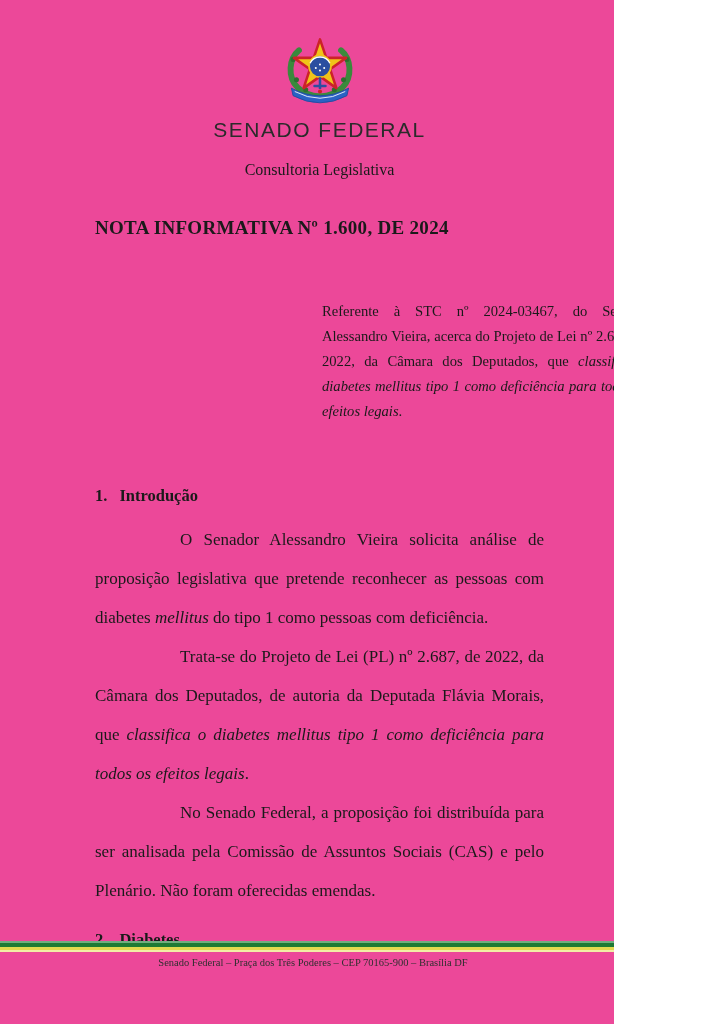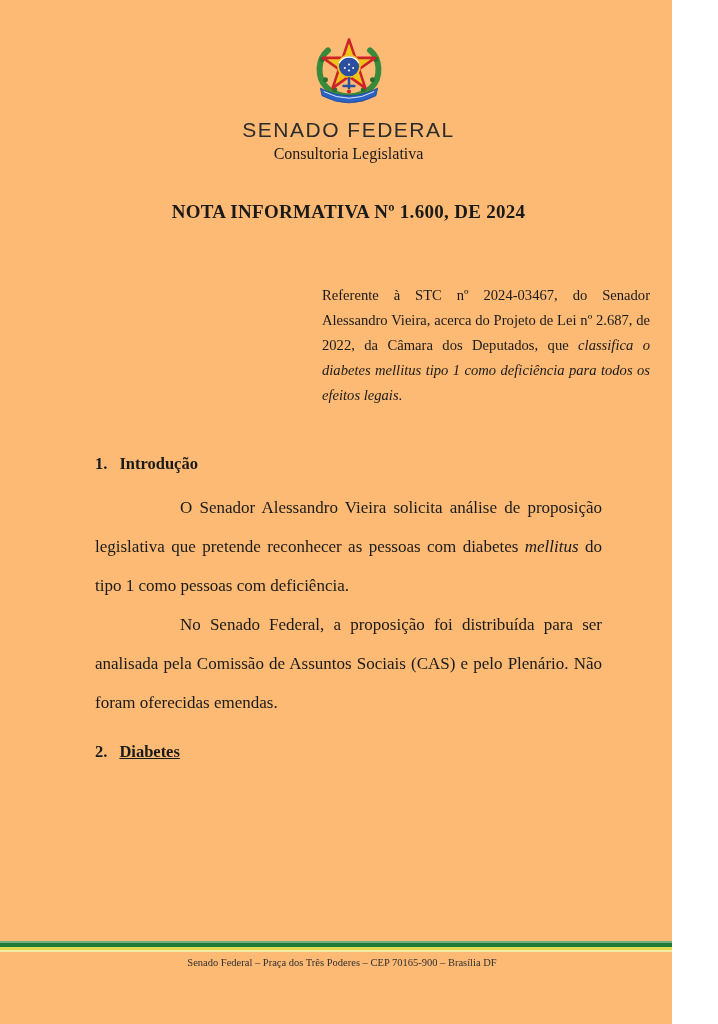--- a/index.html
+++ b/index.html
@@ -1,19 +1,19 @@
 <!DOCTYPE html>
 <html lang="pt-BR"><head>
 <meta charset="utf-8">
 <style>
   html,body{margin:0;padding:0;background:#ffffff;}
   .page{
     position:relative;
-    width:672px;height:1024px;
-    background:#fdba74;
+    width:614px;height:1024px;
+    background:#ec4899;
     font-family:"Liberation Serif","DejaVu Serif",serif;
     color:#1a1a1a;
     overflow:hidden;
     box-sizing:border-box;
   }
   .content{
     position:absolute;
     left:95px; right:70px; top:0;
   }
   .masthead{
@@ -24,38 +24,37 @@
   .org-name{
     font-family:"Liberation Sans","DejaVu Sans",sans-serif;
     font-size:21px;
     letter-spacing:1.5px;
     color:#2b2b2b;
     margin-top:4px;
   }
   .dept-name{
     font-size:16px;
     color:#1a1a1a;
-    margin-top:3px;
+    margin-top:19px;
   }
   .doc-title{
-    text-align:center;
     font-weight:bold;
     font-size:19px;
     letter-spacing:.3px;
     margin-top:38px;
   }
   .reference{
     margin-top:60px;
     margin-left:227px;
     width:328px;
     font-size:14.6px;
     line-height:25px;
     text-align:justify;
   }
-  .body-text{margin-top:46px;}
+  .body-text{margin-top:62px;}
   .section-heading{
     font-weight:bold;
     font-size:16.5px;
     margin:0 0 14px 0;
   }
   .section-heading .sec-num{display:inline-block;margin-right:12px;}
   .section-heading.second{margin-top:20px;text-decoration:underline;}
   p.para{
     margin:0;
     font-size:17px;
@@ -124,20 +123,21 @@
 
     <div class="reference"><span>Referente à STC nº 2024-03467, do Senador Alessandro Vieira, acerca do Projeto de Lei nº 2.687, de 2022, da Câmara dos Deputados, que </span><span class="it">classifica o diabetes mellitus tipo 1 como deficiência para todos os efeitos legais</span><span>.</span></div>
 
     <div class="body-text">
 
       <div class="section-heading">
         <span class="sec-num">1.</span><span>Introdução</span>
       </div>
 
       <p class="para"><span>O Senador Alessandro Vieira solicita análise de proposição legislativa que pretende reconhecer as pessoas com diabetes </span><span class="it">mellitus</span><span> do tipo 1 como pessoas com deficiência.</span></p>
+      <p class="para"><span>Trata-se do Projeto de Lei (PL) nº 2.687, de 2022, da Câmara dos Deputados, de autoria da Deputada Flávia Morais, que </span><span class="it">classifica o diabetes mellitus tipo 1 como deficiência para todos os efeitos legais</span><span>.</span></p>
       <p class="para"><span>No Senado Federal, a proposição foi distribuída para ser analisada pela Comissão de Assuntos Sociais (CAS) e pelo Plenário. Não foram oferecidas emendas.</span></p>
 
       <div class="section-heading second">
         <span class="sec-num">2.</span><span>Diabetes</span>
       </div>
 
 
     </div>
   </div>
 

